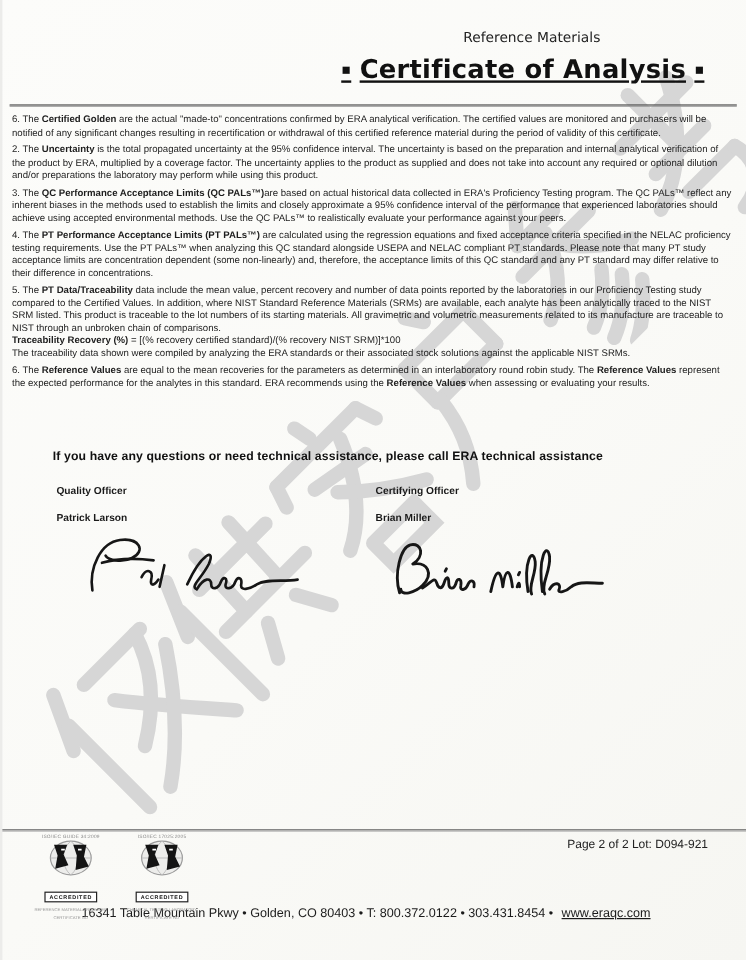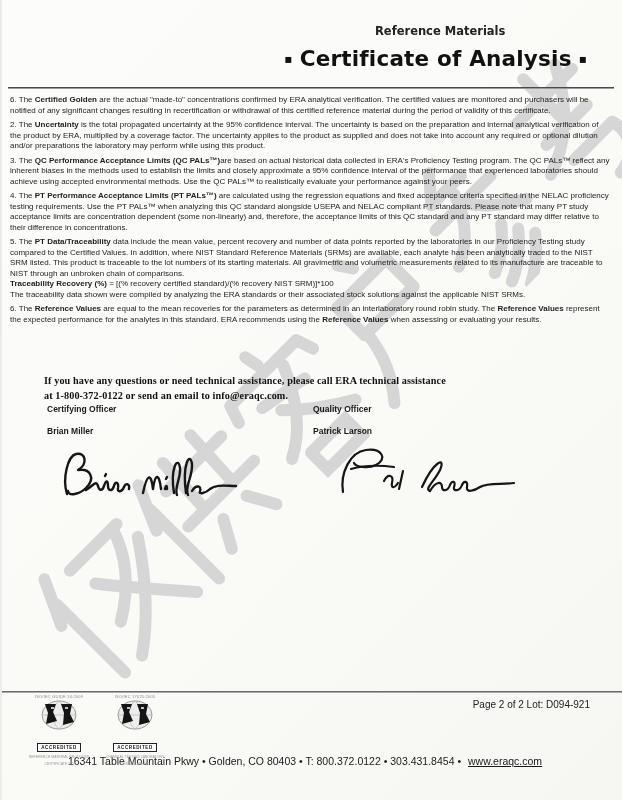--- a/index.html
+++ b/index.html
@@ -9,48 +9,49 @@
     position:relative; width:622px; height:800px; overflow:hidden;
     background:linear-gradient(135deg,#fcfcfa 0%,#fafaf7 55%,#f6f6f2 100%);
     color:#1c1c1c;
   }
   .page::before { 
     content:""; position:absolute; left:0; top:0; bottom:0; width:2px;
     background:#ececea; z-index:5;
   }
   
   .eyebrow {
-    position:absolute; top:24px; left:375px;
-    font-family:"DejaVu Sans", sans-serif; font-weight:bold; font-size:11.5px; color:#222;
+    position:absolute; top:24px; left:386px;
+    font-family:"DejaVu Sans", sans-serif; font-weight:normal; font-size:11.5px; color:#222;
   }
   .title-line {
     position:absolute; top:46px; right:28px; white-space:nowrap;
     font-family:"DejaVu Sans", sans-serif; font-weight:bold; font-size:21.5px; color:#111;
     letter-spacing:0.2px;
+    text-decoration:underline;
   }
   .title-line .sq { font-size:12px; vertical-align:3px; margin:0 7px; }
   .rule-double {
     position:absolute; left:8px; right:8px; top:87px; height:2px;
     border-top:1px solid #4a4a4a; border-bottom:1px solid #9a9a9a;
   }
   
   .watermark {
     position:absolute; left:-60px; top:280px; width:800px; height:160px;
     transform:rotate(-45deg); z-index:0; pointer-events:none;
   }
   
   .content {
     position:absolute; top:95px; left:10px; width:601px; z-index:2;
     font-size:8px; line-height:10.5px; color:#1d1d1d;
   }
   .para { margin-bottom:4px; }
   .para b { font-weight:bold; }
   .callout {
     position:absolute; top:373px; left:44px; z-index:2;
-    font-family:Liberation Serif, serif; font-weight:bold;
+    font-family:Liberation Sans, sans-serif; font-weight:bold;
     font-size:10.2px; line-height:15px; color:#111; letter-spacing:0.1px;
   }
   
   .signers { position:absolute; top:404px; left:47px; right:10px; display:flex; z-index:2; }
   .signer-col { width:266px; }
   .signer-role { font-weight:bold; font-size:8.5px; color:#1a1a1a; }
   .signer-name { font-weight:bold; font-size:8.5px; color:#1a1a1a; margin-top:12px; }
   .sig { margin-top:6px; margin-left:8px; }
   
   .footer-rule {
@@ -156,51 +157,50 @@
       <div class="para"><span>6. The </span><b>Certified Golden</b><span> are the actual "made-to" concentrations confirmed by ERA analytical verification. The certified values are monitored and purchasers will be notified of any significant changes resulting in recertification or withdrawal of this certified reference material during the period of validity of this certificate.</span></div>
       <div class="para"><span>2. The </span><b>Uncertainty</b><span> is the total propagated uncertainty at the 95% confidence interval.  The uncertainty is based on the preparation and internal analytical verification of the product by ERA, multiplied by a coverage factor.  The uncertainty applies to the product as supplied and does not take into account any required or optional dilution and/or preparations the laboratory may perform while using this product.</span></div>
       <div class="para"><span>3. The </span><b>QC Performance Acceptance Limits (QC PALs™)</b><span>are based on actual historical data collected in ERA's Proficiency Testing program. The QC PALs™ reflect any inherent biases in the methods used to establish the limits and closely approximate a 95% confidence interval of the performance that experienced laboratories should achieve using accepted environmental methods. Use the QC PALs™ to realistically evaluate your performance against your peers.</span></div>
       <div class="para"><span>4. The </span><b>PT Performance Acceptance Limits (PT PALs™)</b><span> are calculated using the regression equations and fixed acceptance criteria specified in the NELAC proficiency testing requirements. Use the PT PALs™ when analyzing this QC standard alongside USEPA and NELAC compliant PT standards. Please note that many PT study acceptance limits are concentration dependent (some non-linearly) and, therefore, the acceptance limits of this QC standard and any PT standard may differ relative to their difference in concentrations.</span></div>
       <div class="para"><span>5. The </span><b>PT Data/Traceability</b><span> data include the mean value, percent recovery and number of data points reported by the laboratories in our Proficiency Testing study compared to the Certified Values. In addition, where NIST Standard Reference Materials (SRMs) are available, each analyte has been analytically traced to the NIST SRM listed. This product is traceable to the lot numbers of its starting materials. All gravimetric and volumetric measurements related to its manufacture are traceable to NIST through an unbroken chain of comparisons.</span><br><b>Traceability Recovery (%)</b><span> = [(% recovery certified standard)/(% recovery NIST SRM)]*100</span><br><span>The traceability data shown were compiled by analyzing the ERA standards or their associated stock solutions against the applicable NIST SRMs.</span></div>
       <div class="para"><span>6. The </span><b>Reference Values</b><span> are equal to the mean recoveries for the parameters as determined in an interlaboratory round robin study. The </span><b>Reference Values</b><span> represent the expected performance for the analytes in this standard. ERA recommends using the </span><b>Reference Values</b><span> when assessing or evaluating your results.</span></div>
     </div>
 
   <div class="callout">
     <div>If you have any questions or need technical assistance, please call ERA technical assistance</div>
-    <div>at 1-800-372-0122 or send an email to info@eraqc.com.</div>
   </div>
 
   <div class="signers">
+    <div class="signer-col">
+      <div class="signer-role">Quality Officer</div>
+      <div class="signer-name">Patrick Larson</div>
+      <svg class="sig" width="200" height="58" viewBox="0 0 200 58" fill="none" stroke="#161616" stroke-width="2.2" stroke-linecap="round" stroke-linejoin="round">
+        <path d="M22,50 C19,31 29,10 45,8 C61,6 67,17 55,23 C47,27 35,25 33,21"></path>
+        <path d="M30,27 C44,23 58,23 73,25"></path>
+        <path d="M63,39 C67,31 73,33 71,41 C70,46 73,47 77,41"></path>
+        <path d="M82,29 L78,47"></path>
+        <path d="M101,45 C113,19 125,14 119,28 C113,40 103,47 109,49"></path>
+        <path d="M109,49 C115,39 121,39 121,45 C121,50 127,49 129,43 C131,38 135,39 133,45 C132,50 139,49 141,43 C143,38 147,39 146,45 C145,51 153,49 159,45 C167,40 181,43 193,41"></path>
+      </svg>
+    </div>
     <div class="signer-col">
       <div class="signer-role">Certifying Officer</div>
       <div class="signer-name">Brian Miller</div>
       <svg class="sig" width="195" height="64" viewBox="0 0 195 64" fill="none" stroke="#161616" stroke-width="2.4" stroke-linecap="round" stroke-linejoin="round">
         <path d="M12,52 C7,36 13,14 21,12 C31,10 33,22 23,28 C35,26 41,36 31,46 C25,52 13,55 13,49"></path>
         <path d="M31,48 C39,43 41,38 43,44 C44,48 47,50 49,44 C51,38 53,38 53,44 C53,49 57,50 59,44 C60,39 64,40 63,46 C62,51 67,50 69,45 C71,40 75,42 74,47"></path>
         <path d="M50,34 L51,32"></path>
         <path d="M88,51 C92,32 96,30 98,47 C100,32 104,30 106,47"></path>
         <path d="M110,47 C111,43 112,43 112,47"></path>
           <path d="M111,37 L112,35"></path>
         <path d="M119,51 C115,26 123,13 125,26 C126,36 119,46 122,53"></path>
         <path d="M131,51 C127,22 135,9 137,22 C138,34 129,46 133,53"></path>
         <path d="M137,49 C141,42 147,44 145,49 C143,53 151,51 155,47 C161,42 171,44 181,44"></path>
       </svg>
     </div>
-    <div class="signer-col">
-      <div class="signer-role">Quality Officer</div>
-      <div class="signer-name">Patrick Larson</div>
-      <svg class="sig" width="200" height="58" viewBox="0 0 200 58" fill="none" stroke="#161616" stroke-width="2.2" stroke-linecap="round" stroke-linejoin="round">
-        <path d="M22,50 C19,31 29,10 45,8 C61,6 67,17 55,23 C47,27 35,25 33,21"></path>
-        <path d="M30,27 C44,23 58,23 73,25"></path>
-        <path d="M63,39 C67,31 73,33 71,41 C70,46 73,47 77,41"></path>
-        <path d="M82,29 L78,47"></path>
-        <path d="M101,45 C113,19 125,14 119,28 C113,40 103,47 109,49"></path>
-        <path d="M109,49 C115,39 121,39 121,45 C121,50 127,49 129,43 C131,38 135,39 133,45 C132,50 139,49 141,43 C143,38 147,39 146,45 C145,51 153,49 159,45 C167,40 181,43 193,41"></path>
-      </svg>
-    </div>
   </div>
 
   <div class="footer-rule"></div>
   <div class="page-info">Page 2 of 2 Lot: D094-921</div>
 
   <div class="logos">
     <div class="logo-block">
       <div class="logo-standard">ISO/IEC GUIDE 34:2009</div>
       <svg width="44" height="32" viewBox="0 0 44 32">
         <ellipse cx="22" cy="16" rx="17" ry="14" fill="#ededeb" stroke="#9a9a9a" stroke-width="1"></ellipse>

